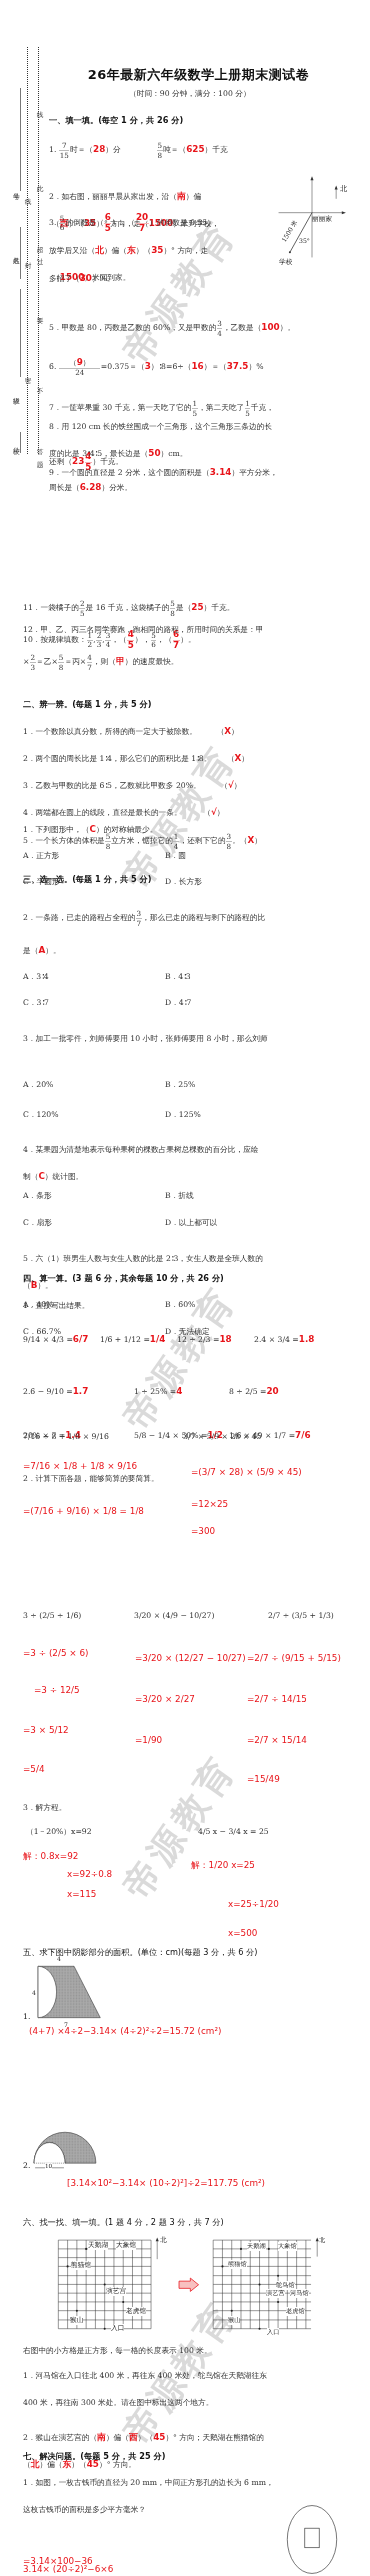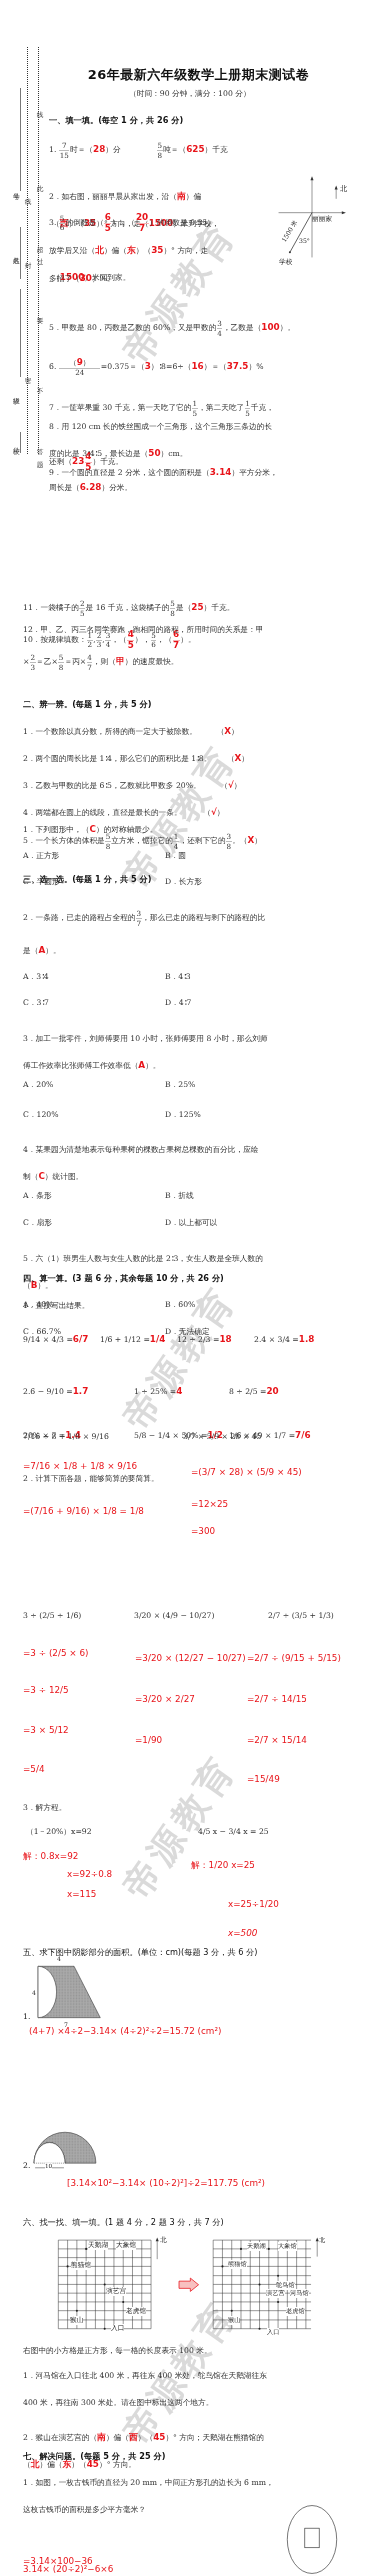--- a/index.html
+++ b/index.html
@@ -311,21 +311,20 @@
     </span><span>，那么已走的路程与剩下的路程的比</span>
 </div>
 <div class="abs line" style="left:23px; top:945px;"><span>是（</span><span class="ans">A</span><span>）。</span></div>
 <div class="abs opt" style="left:23px; top:972px;">A．3∶4</div>
 <div class="abs opt" style="left:165px; top:972px;">B．4∶3</div>
 <div class="abs opt" style="left:23px; top:998px;">C．3∶7</div>
 <div class="abs opt" style="left:165px; top:998px;">D．4∶7</div>
 
 <div class="abs line" style="left:23px; top:1025px; line-height:27px;">
   <div>3．加工一批零件，刘师傅要用 10 小时，张师傅要用 8 小时，那么刘师</div>
-  <div><span>傅工作效率比张师傅工作效率低（</span><span class="ans">A</span><span>）。</span></div>
 </div>
 <div class="abs opt" style="left:23px; top:1080px;">A．20%</div>
 <div class="abs opt" style="left:165px; top:1080px;">B．25%</div>
 <div class="abs opt" style="left:23px; top:1110px;">C．120%</div>
 <div class="abs opt" style="left:165px; top:1110px;">D．125%</div>
 
 <div class="abs line" style="left:23px; top:1136px; line-height:27px;">
   <div>4．某果园为清楚地表示每种果树的棵数占果树总棵数的百分比，应绘</div>
   <div><span>制（</span><span class="ans">C</span><span>）统计图。</span></div>
 </div>
@@ -373,21 +372,21 @@
 <div class="abs line" style="left:183px; top:1431px;">3/7 × 5/9 × 28 × 45</div>
 <div class="abs work" style="left:191px; top:1468px;">=(3/7 × 28) × (5/9 × 45)</div>
 <div class="abs work" style="left:191px; top:1500px;">=12×25</div>
 <div class="abs work" style="left:191px; top:1527px;">=300</div>
 
 <div class="abs line" style="left:23px; top:1610px;">3 ÷ (2/5 ÷ 1/6)</div>
 <div class="abs line" style="left:134px; top:1610px;">3/20 × (4/9 − 10/27)</div>
 <div class="abs line" style="left:268px; top:1610px;">2/7 ÷ (3/5 + 1/3)</div>
 
 <div class="abs work" style="left:23px; top:1649px;">=3 ÷ (2/5 × 6)</div>
-<div class="abs work" style="left:23px; top:1686px;">=3 ÷ 12/5</div>
+<div class="abs work" style="left:34px; top:1686px;">=3 ÷ 12/5</div>
 <div class="abs work" style="left:23px; top:1726px;">=3 × 5/12</div>
 <div class="abs work" style="left:23px; top:1765px;">=5/4</div>
 
 <div class="abs work" style="left:135px; top:1654px;">=3/20 × (12/27 − 10/27)</div>
 <div class="abs work" style="left:135px; top:1695px;">=3/20 × 2/27</div>
 <div class="abs work" style="left:135px; top:1736px;">=1/90</div>
 
 <div class="abs work" style="left:247px; top:1654px;">=2/7 ÷ (9/15 + 5/15)</div>
 <div class="abs work" style="left:247px; top:1695px;">=2/7 ÷ 14/15</div>
 <div class="abs work" style="left:247px; top:1736px;">=2/7 × 15/14</div>
@@ -396,21 +395,21 @@
 <div class="abs line" style="left:23px; top:1802px;">3．解方程。</div>
 
 <div class="abs line" style="left:26px; top:1826px;">（1－20%）x=92</div>
 <div class="abs work" style="left:23px; top:1852px;">解：0.8x=92</div>
 <div class="abs work" style="left:67px; top:1870px;">x=92÷0.8</div>
 <div class="abs work" style="left:67px; top:1890px;">x=115</div>
 
 <div class="abs line" style="left:198px; top:1826px;">4/5 x − 3/4 x = 25</div>
 <div class="abs work" style="left:191px; top:1861px;">解：1/20 x=25</div>
 <div class="abs work" style="left:228px; top:1900px;">x=25÷1/20</div>
-<div class="abs work" style="left:228px; top:1929px;font-style:italic;">x=500</div>
+<div class="abs work" style="left:228px; top:1929px;">x=500</div>
 
 <div class="abs sec-h" style="left:23px; top:1947px; font-weight:normal;">五、求下图中阴影部分的面积。(单位：cm)(每题 3 分，共 6 分)</div>
 
 <svg class="abs" style="left:36px; top:1964px;" width="72" height="57" viewBox="0 0 140 110">
   <defs>
     <pattern id="dots" width="3" height="3" patternUnits="userSpaceOnUse">
         <rect width="3" height="3" fill="#aaa"></rect>
         <circle cx="1" cy="1" r="0.7" fill="#777"></circle>
       </pattern>
   </defs>

